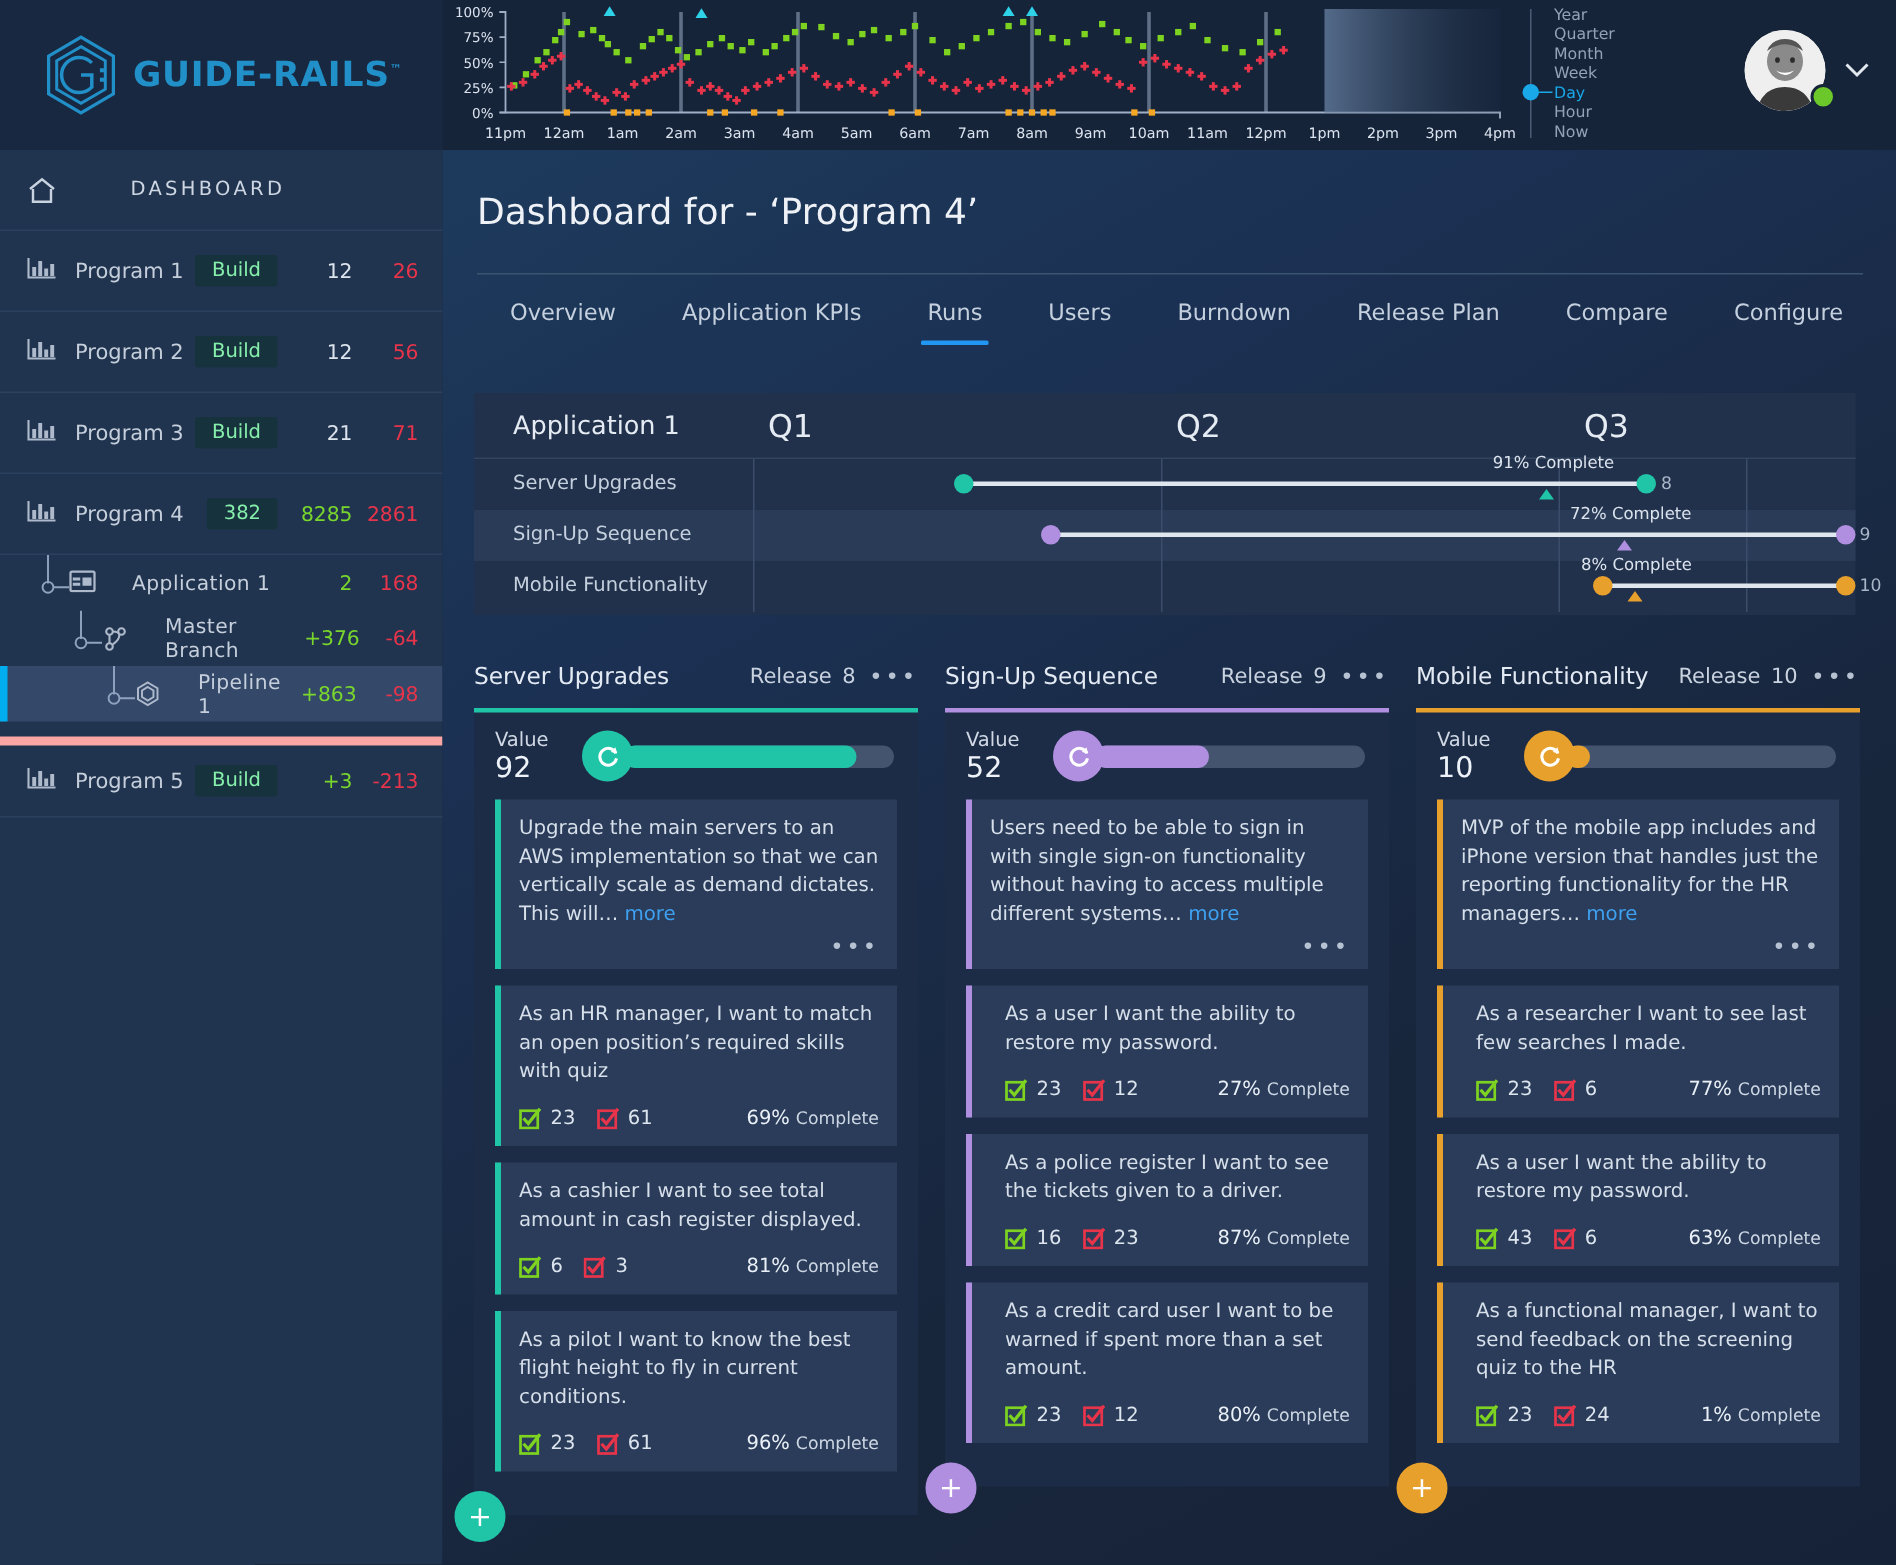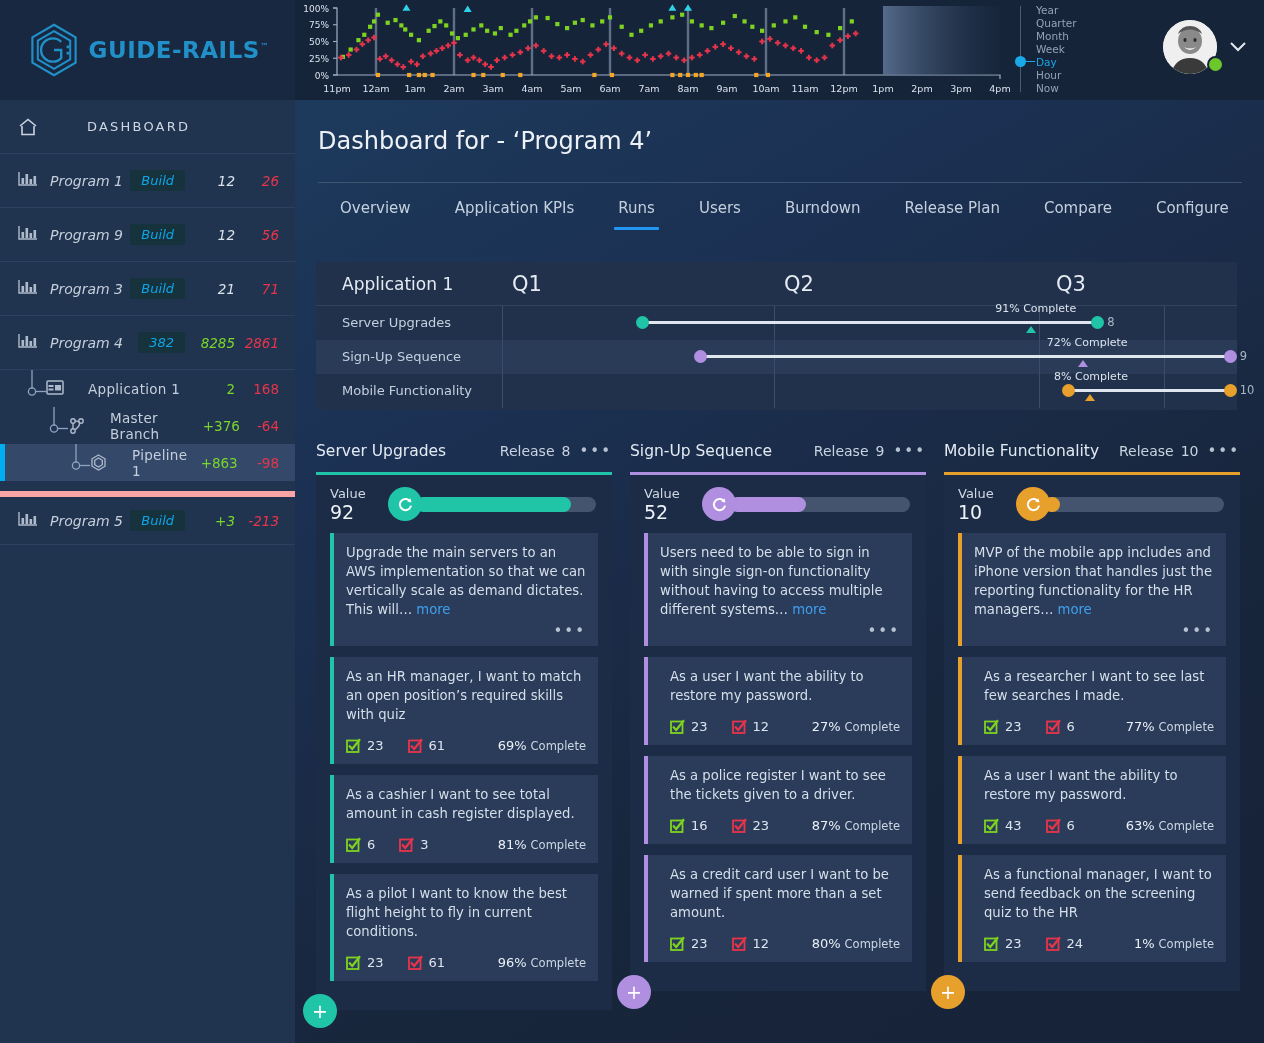--- a/index.html
+++ b/index.html
@@ -67,26 +67,26 @@
     position:absolute; left:0; top:100px; width:295px; height:943px;
     background:#21344f;
   }
   #dash-row{
     height:54px; display:flex; align-items:center; padding-left:18px; gap:14px;
     border-bottom:1px solid #2b415e;
   }
   #dash-label{ font-size:13px; letter-spacing:2.2px; color:#cdd6e2;margin-left:35px; }
   .prog-row{
     height:54px; display:flex; align-items:center; padding:0 16px 0 18px;
-    border-bottom:1px solid #2b415e; position:relative;font-style:italic;
+    border-bottom:1px solid #2b415e; position:relative;
   }
   .prog-row .ico{ width:20px; margin-right:12px; flex:0 0 20px; }
   .prog-name{ font-size:14px; color:#c5cedb; flex:1 1 auto; white-space:nowrap;}
   .build-badge{
-    background:#16323c; color:#0ea5e9; font-size:13px;
+    background:#16323c; color:#86efac; font-size:13px;
     padding:3px 11px; border-radius:2px; margin-right:6px;
   }
   .num{ font-size:13.5px; text-align:right; }
   .num.w1{ width:44px; }
   .num.w2{ width:44px; }
   .num.neutral{ color:#dbe3ec; }
   .num.green{ color:#79d62c; }
   .num.red{ color:#e8344a; }
   .tree-row{
     height:37px; display:flex; align-items:center; padding:0 16px 0 18px;
@@ -178,21 +178,21 @@
     position:absolute; left:0; top:0; width:34px;height:34px;border-radius:50%;
     display:flex;align-items:center;justify-content:center;
   }
   .card{
     margin:0 14px 11px 14px; background:#2a3c59; border-left:4px solid #2196f3;
     padding:10px 12px 9px 12px; position:relative;
   }
   .card.indent{ padding-left:22px; }
   .card-text{ font-size:13.2px; line-height:19px; color:#d6dfea; }
   .more{ color:#3ea0ef; cursor:pointer;}
-  .card-foot{ display:flex; align-items:center; margin-top:11px; height:20px;gap:10px;}
+  .card-foot{ display:flex; align-items:center; margin-top:11px; height:20px;}
   .chk{ display:flex; align-items:center; margin-right:14px;}
   .chk .cnum{ font-size:13px; color:#dce4ee; margin-left:6px;}
   .card-pct{ margin-left:auto; font-size:13px; color:#eaf0f7;}
   .card-pct .cw{ font-size:11.5px; color:#cdd7e4; margin-left:4px;}
   .card .dots3{ position:absolute; right:12px; bottom:6px; }
   .fab{
     position:absolute; left:-13px; bottom:-18px; width:34px;height:34px;
     border-radius:50%; display:flex;align-items:center;justify-content:center;
     color:#fff; font-size:19px; line-height:19px;
   }
@@ -550,21 +550,21 @@
      <span class="num w2 red">26</span>
    </div>
       <div class="prog-row sep">
      <span class="ico"><svg width="20" height="18" viewBox="0 0 20 18">
   <path d="M1 2 L1 15 L19 15" fill="none" stroke="#aebacb" stroke-width="1.4"></path>
   <rect x="3.5" y="8" width="2.6" height="6" fill="#aebacb"></rect>
   <rect x="7.5" y="4" width="2.6" height="10" fill="#aebacb"></rect>
   <rect x="11.5" y="9" width="2.6" height="5" fill="#aebacb"></rect>
   <rect x="15.5" y="6" width="2.6" height="8" fill="#aebacb"></rect>
           </svg></span>
-     <span class="prog-name">Program 9</span>
+     <span class="prog-name">Program 2</span>
      <span class="build-badge">Build</span>
      <span class="num w1 neutral">12</span>
      <span class="num w2 red">56</span>
    </div>
       <div class="prog-row sep">
      <span class="ico"><svg width="20" height="18" viewBox="0 0 20 18">
   <path d="M1 2 L1 15 L19 15" fill="none" stroke="#aebacb" stroke-width="1.4"></path>
   <rect x="3.5" y="8" width="2.6" height="6" fill="#aebacb"></rect>
   <rect x="7.5" y="4" width="2.6" height="10" fill="#aebacb"></rect>
   <rect x="11.5" y="9" width="2.6" height="5" fill="#aebacb"></rect>

